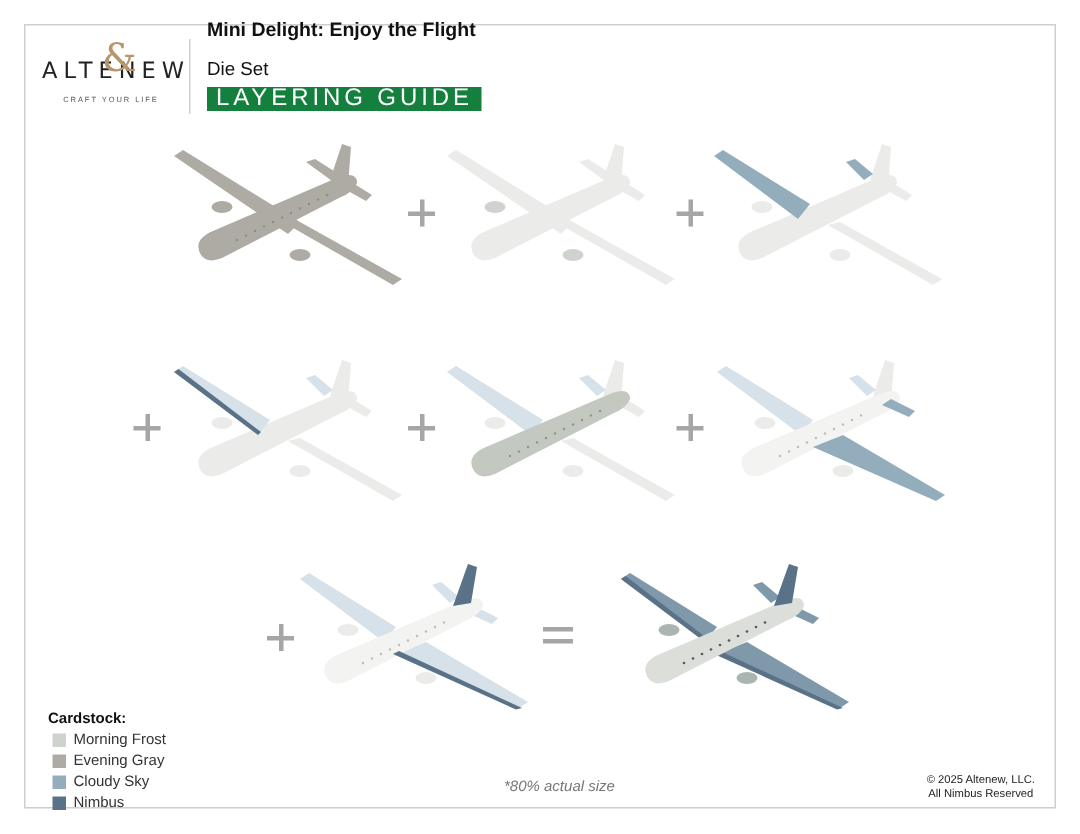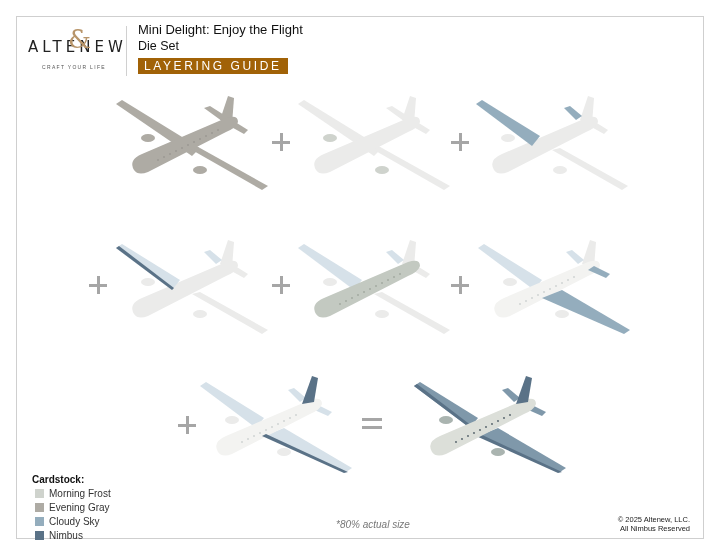--- a/index.html
+++ b/index.html
@@ -3,40 +3,40 @@
 <meta charset="utf-8">
 <style>
   html, body { margin: 0; padding: 0; background: #ffffff; }
   body { width: 720px; height: 556px; position: relative; overflow: hidden; font-family: "Liberation Sans", sans-serif; }
   .frame { position: absolute; left: 16px; top: 16px; width: 688px; height: 523px; border: 1px solid #cfcfcf; box-sizing: border-box; }
   .logo { position: absolute; left: 28px; top: 28px; width: 92px; height: 48px; }
   .logo-word { position: absolute; left: 0; top: 10px; width: 92px; text-align: center; font-size: 15px; letter-spacing: 4px; color: #222; font-family: "DejaVu Sans", sans-serif; }
   .logo-amp { position: absolute; left: 40px; top: -2px; font-size: 26px; color: #b8956a; font-family: "DejaVu Serif", serif; line-height: 1; }
   .logo-tag { position: absolute; left: 0; top: 36px; width: 92px; text-align: center; font-size: 5px; letter-spacing: 1.3px; color: #555; }
   .vdivider { position: absolute; left: 126px; top: 26px; width: 1px; height: 50px; background: #d0d0d0; }
-  .title { position: absolute; left: 138px; top: 22px; font-size: 13px; font-weight: normal; color: #111; }
+  .title { position: absolute; left: 138px; top: 12px; font-size: 13px; font-weight: bold; color: #111; }
   .subtitle { position: absolute; left: 138px; top: 39px; font-size: 12.5px; color: #111; }
-  .badge { position: absolute; left: 138px; top: 58px; height: 16px; padding: 0 6px; background: #a16207; color: #fff; font-size: 12px; letter-spacing: 2.6px; line-height: 16px; }
+  .badge { position: absolute; left: 138px; top: 58px; height: 16px; padding: 0 6px; background: #15803d; color: #fff; font-size: 16px; letter-spacing: 2.6px; line-height: 16px; }
   .plane { position: absolute; width: 165px; height: 105px; }
   .op { position: absolute; color: #a6a6a6; }
   .plus { width: 18px; height: 18px; }
   .plus::before, .plus::after { content: ""; position: absolute; background: #a6a6a6; }
   .plus::before { left: 0; top: 8px; width: 18px; height: 3px; }
   .plus::after { left: 8px; top: 0; width: 3px; height: 18px; }
   .equals { width: 20px; height: 11px; }
   .equals::before, .equals::after { content: ""; position: absolute; left: 0; width: 20px; height: 3px; background: #a6a6a6; }
   .equals::before { top: 0; }
   .equals::after { top: 8px; }
   .legend { position: absolute; left: 32px; top: 446px; }
   .legend-title { font-size: 10px; font-weight: bold; color: #111; margin-bottom: 1px; margin-top: 28px; }
   .legend-item { display: flex; align-items: center; height: 14px; }
   .swatch { width: 9px; height: 9px; margin: 0 5px 0 3px; }
   .legend-label { font-size: 10px; color: #333; }
   .note { position: absolute; left: 336px; top: 519px; font-size: 10px; font-style: italic; color: #777; }
-  .copyright { position: absolute; right: 30px; top: 515px; font-size: 7.5px; color: #222; text-align: right; line-height: 9px; }
+  .copyright { position: absolute; right: 30px; top: 515px; font-size: 7.5px; color: #222; text-align: center; line-height: 9px; }
 </style>
 </head>
 <body>
 
 <div class="frame"></div>
 
 <div class="logo">
   <div class="logo-word">ALTENEW</div>
   <div class="logo-amp">&amp;</div>
   <div class="logo-tag">CRAFT YOUR LIFE</div>

